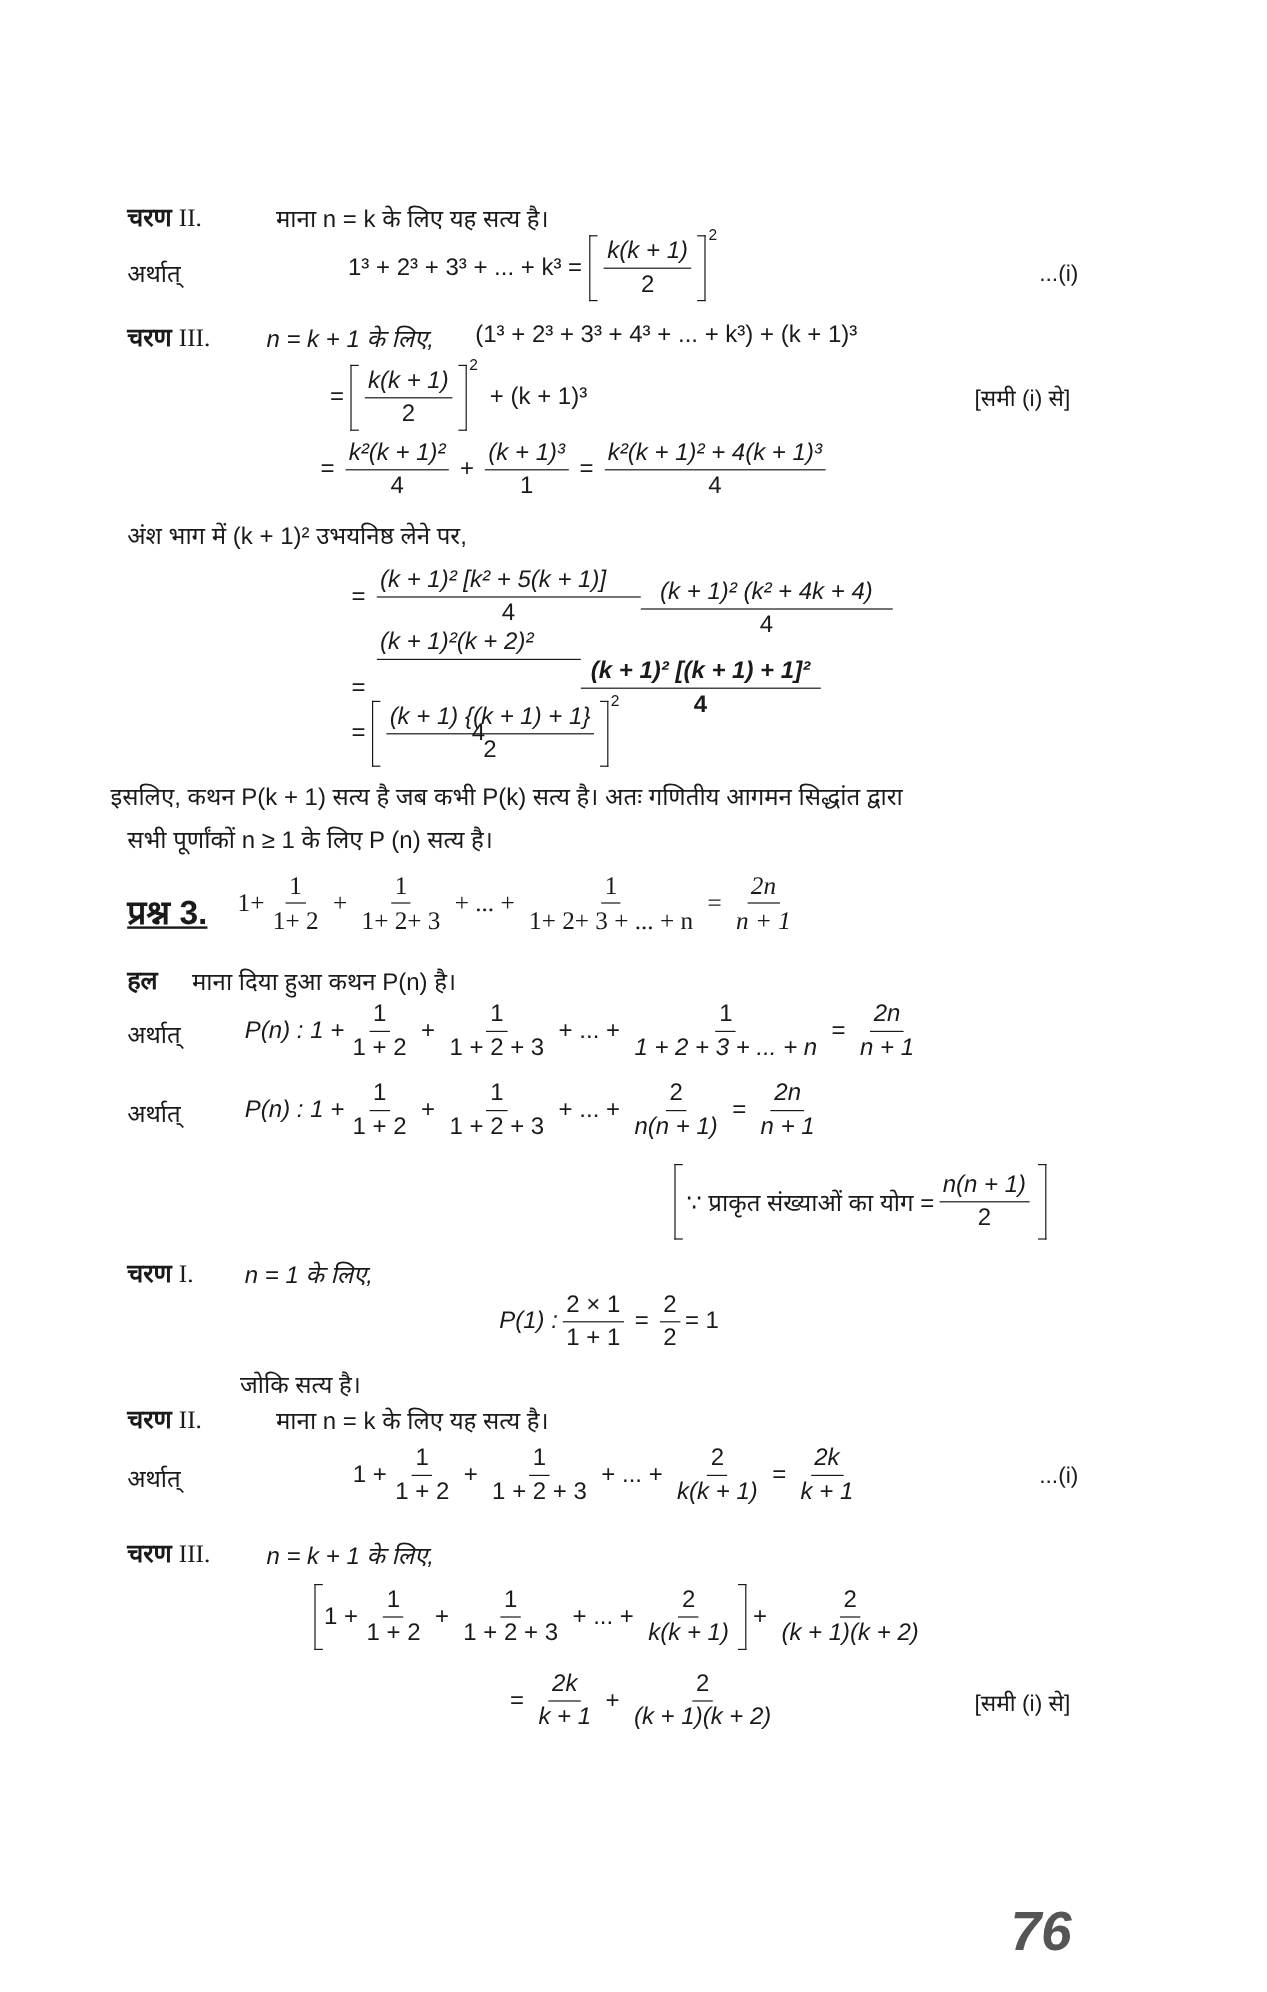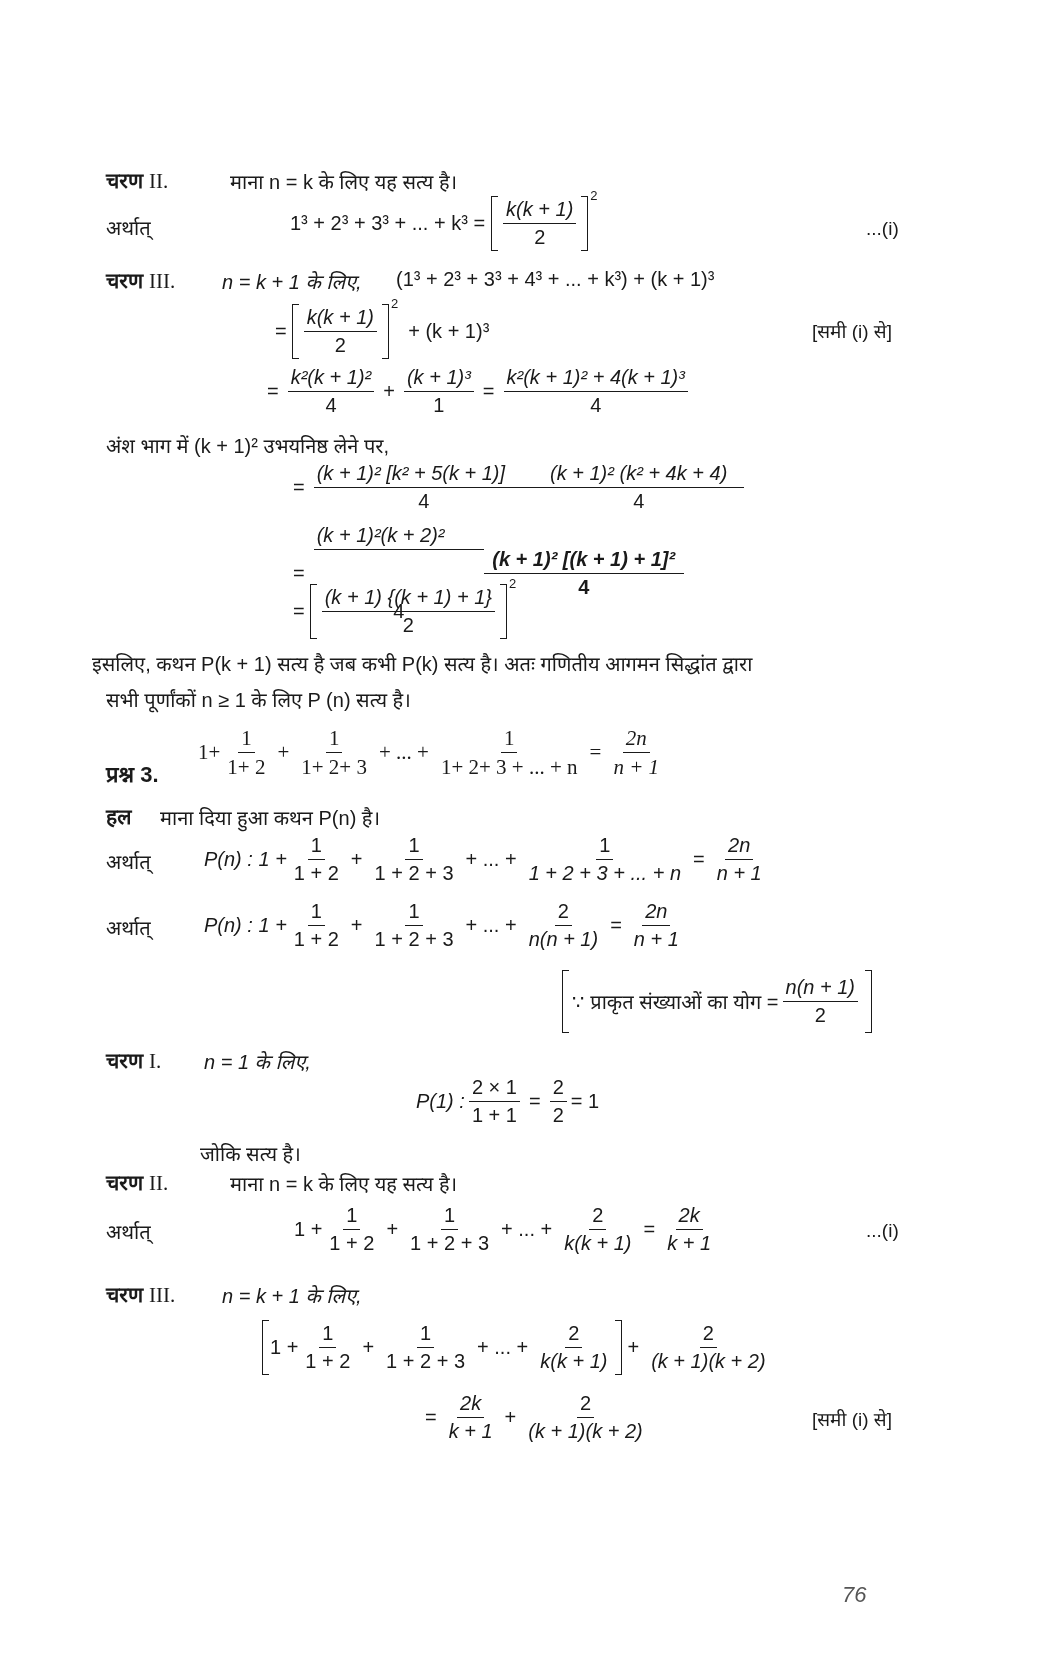--- a/index.html
+++ b/index.html
@@ -20,21 +20,21 @@
   .brk { display: inline-flex; align-items: center; position: relative; padding: 0 8px; }
   .brk::before, .brk::after {
     content: ""; position: absolute; top: -2px; bottom: -2px; width: 6px;
     border-top: 1.6px solid #1a1a1a; border-bottom: 1.6px solid #1a1a1a;
   }
   .brk::before { left: 0; border-left: 1.6px solid #1a1a1a; }
   .brk::after { right: 0; border-right: 1.6px solid #1a1a1a; }
   .sqsup { font-size: 13px; position: relative; top: -28px; left: 2px; }
   .op { margin: 0 5px; }
   .ref { position: absolute; font-size: 19px; }
-  .pagenum { position: absolute; left: 842px; top: 1582px; font-size: 22px; font-weight: normal; font-style: italic; color: #555; }
+  .pagenum { position: absolute; left: 842px; top: 1582px; font-size: 46px; font-weight: bold; font-style: italic; color: #555; }
 </style>
 </head>
 <body>
 
 <div class="lbl" style="left:106px;top:166px;">
   <span>चरण</span>
   <span class="roman">II.</span>
 </div>
 <div class="txt" style="left:230px;top:168px;">माना n = k के लिए यह सत्य है।</div>
 
@@ -90,21 +90,21 @@
 </div>
 
 <div class="txt" style="left:106px;top:432px;">अंश भाग में (k + 1)² उभयनिष्ठ लेने पर,</div>
 
 <div class="math" style="left:288px;top:462px;">
   <span class="op">=</span>
   <span class="frac" style="min-width:220px;">
       <span class="num it" style="align-self:stretch;text-align:left;">(k + 1)² [k² + 5(k + 1)]</span>
       <span class="den">4</span>
     </span>
-  <span class="frac" style="margin-left:-4px;min-width:210px;">
+  <span class="frac" style="margin-left:-4px;min-width:210px;margin-top:20px;">
       <span class="num it" style="align-self:stretch;">(k + 1)² (k² + 4k + 4)</span>
       <span class="den">4</span>
     </span>
 </div>
 
 <div class="math" style="left:288px;top:524px;">
   <span class="op">=</span>
   <span class="frac" style="min-width:170px;gap:48px;">
       <span class="num it" style="align-self:stretch;text-align:left;">(k + 1)²(k + 2)²</span>
       <span class="den">4</span>
@@ -122,21 +122,21 @@
         <span class="num it">(k + 1) {(k + 1) + 1}</span>
         <span class="den">2</span>
       </span>
   </span>
     <span class="sqsup">2</span>
 </div>
 
 <div class="txt" style="left:92px;top:650px;">इसलिए, कथन P(k + 1) सत्य है जब कभी P(k) सत्य है। अतः गणितीय आगमन सिद्धांत द्वारा</div>
 <div class="txt" style="left:106px;top:686px;">सभी पूर्णांकों n ≥ 1 के लिए P (n) सत्य है।</div>
 
-<div class="lbl" style="left:106px;top:758px;font-size:22px;">प्रश्न 3.</div>
+<div class="lbl" style="left:106px;top:740px;font-size:28px;text-decoration:underline;">प्रश्न 3.</div>
 <div class="math serif" style="left:198px;top:726px;font-size:21px;">
   <span>1+</span>
   <span class="frac">
       <span class="num">1</span>
       <span class="den">1+ 2</span>
     </span>
   <span class="op">+</span>
   <span class="frac">
       <span class="num">1</span>
       <span class="den">1+ 2+ 3</span>

